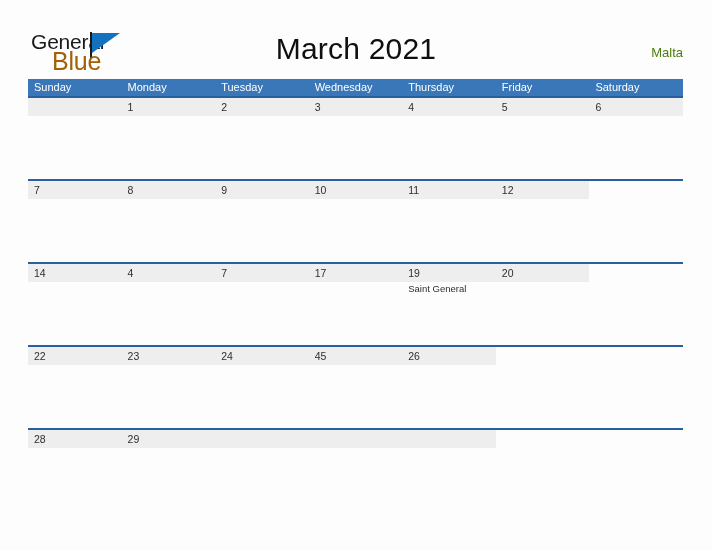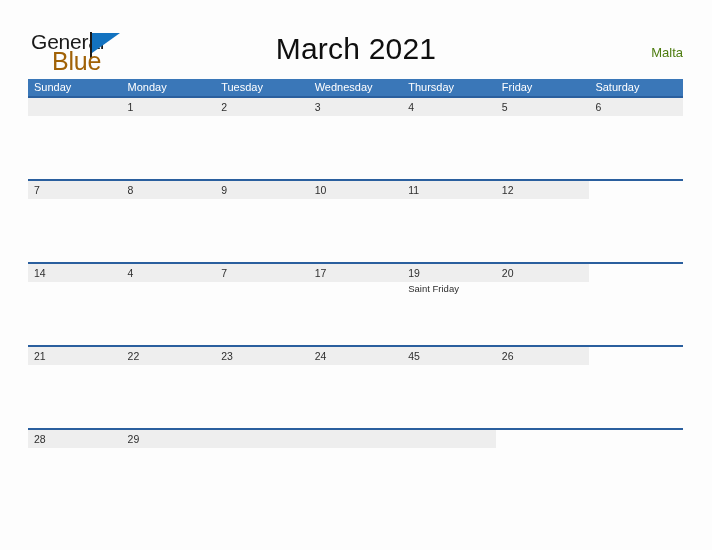--- a/index.html
+++ b/index.html
@@ -307,39 +307,34 @@
           <div class="day-event"></div>
         </div>
         <div class="day-cell">
           <div class="day-band"></div>
           <div class="day-num">17</div>
           <div class="day-event"></div>
         </div>
         <div class="day-cell">
           <div class="day-band"></div>
           <div class="day-num">19</div>
-          <div class="day-event">Saint Friday</div>
+          <div class="day-event">Saint General</div>
         </div>
         <div class="day-cell">
           <div class="day-band"></div>
           <div class="day-num">20</div>
           <div class="day-event"></div>
         </div>
       </div>
     </div>
 
     <div class="week-row">
       <div class="week-cells">
         <div class="day-cell">
           <div class="day-band"></div>
-          <div class="day-num">21</div>
-          <div class="day-event"></div>
-        </div>
-        <div class="day-cell">
-          <div class="day-band"></div>
           <div class="day-num">22</div>
           <div class="day-event"></div>
         </div>
         <div class="day-cell">
           <div class="day-band"></div>
           <div class="day-num">23</div>
           <div class="day-event"></div>
         </div>
         <div class="day-cell">
           <div class="day-band"></div>

